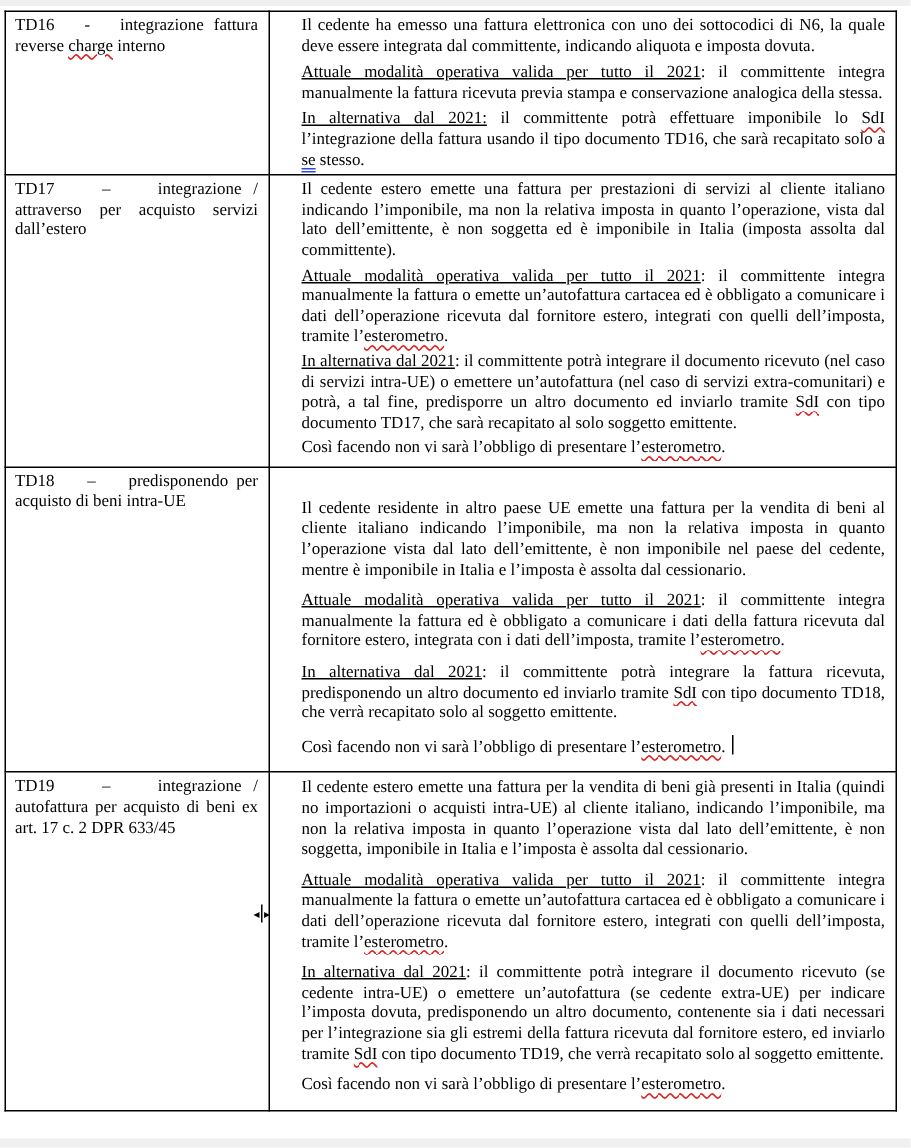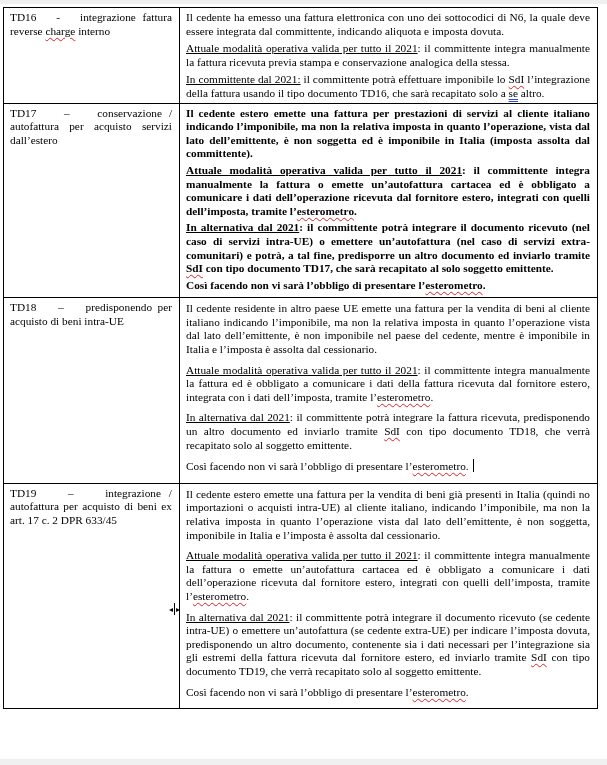--- a/index.html
+++ b/index.html
@@ -31,41 +31,41 @@
     font-size: 11.3px;
     line-height: 13.6px;
   }
   table.doc-table td {
     border: 1px solid #000;
     vertical-align: top;
     padding: 3px 7px 2px 6px;
   }
   td.code-cell { width: 162px; text-align: justify; text-align-last: left; margin-left: 22px; }
   td.desc-cell { text-align: justify; }
-  .para { margin: 0 0 4px 0; }
+  .para { margin: 0 0 4px 15px; }
   .para:last-child { margin-bottom: 0; }
   .u { text-decoration: underline; text-underline-offset: 1px; }
   .sp {
     text-decoration: underline wavy #d22;
     text-decoration-thickness: 1px;
     text-underline-offset: 2px;
   }
   .sp-blue {
     text-decoration: underline double #2b4bd8;
     text-underline-offset: 2px;
   }
   .cursor {
     display: inline-block; width: 1px; height: 13px; background: #000;
     vertical-align: -2px; margin-left: 4px;
   }
-  .row-td17 .desc-cell .para { margin-bottom: 3px; font-weight: bold; }
+  .row-td17 .desc-cell .para { margin-bottom: 3px; }
   .row-td18 .desc-cell .para { margin-bottom: 7px; }
   .row-td19 .desc-cell .para { margin-bottom: 7px; }
   .row-td19 .desc-cell { padding-top: 4px; }
-  .row-td18 .desc-cell { padding-top: 4px; }
+  .row-td18 .desc-cell { padding-top: 21px; }
   .move-handle {
     position: absolute; left: 169px; top: 603px;
     font-family: "DejaVu Sans", sans-serif; font-size: 8px; line-height: 10px;
     color: #000;
   }
   .move-handle .bar {
     display: inline-block; width: 1px; height: 12px; background: #000;
     vertical-align: -3px; margin: 0 1px;
   }
 </style>
@@ -78,29 +78,29 @@
 
       <tr class="row-td16">
         <td class="code-cell">
           <span>TD16</span>&nbsp;&nbsp;
           <span>-</span>&nbsp;&nbsp;
           <span>integrazione fattura reverse </span><span class="sp">charge</span><span> interno</span>
         </td>
         <td class="desc-cell">
           <p class="para"><span>Il cedente ha emesso una fattura elettronica con uno dei sottocodici di N6, la quale deve essere integrata dal committente, indicando aliquota e imposta dovuta.</span></p>
           <p class="para"><span class="u">Attuale modalità operativa valida per tutto il 2021</span><span>: il committente integra manualmente la fattura ricevuta previa stampa e conservazione analogica della stessa.</span></p>
-          <p class="para"><span class="u">In committente dal 2021:</span><span> il committente potrà effettuare imponibile lo </span><span class="sp">SdI</span><span> l’integrazione della fattura usando il tipo documento TD16, che sarà recapitato solo a </span><span class="sp-blue">se</span><span> altro.</span></p>
+          <p class="para"><span class="u">In alternativa dal 2021:</span><span> il committente potrà effettuare imponibile lo </span><span class="sp">SdI</span><span> l’integrazione della fattura usando il tipo documento TD16, che sarà recapitato solo a </span><span class="sp-blue">se</span><span> stesso.</span></p>
         </td>
       </tr>
 
       <tr class="row-td17">
         <td class="code-cell">
           <span>TD17</span>&nbsp;&nbsp;&nbsp;
           <span>–</span>&nbsp;&nbsp;&nbsp;
-          <span>conservazione / autofattura per acquisto servizi dall’estero</span>
+          <span>integrazione / attraverso per acquisto servizi dall’estero</span>
         </td>
         <td class="desc-cell">
           <p class="para"><span>Il cedente estero emette una fattura per prestazioni di servizi al cliente italiano indicando l’imponibile, ma non la relativa imposta in quanto l’operazione, vista dal lato dell’emittente, è non soggetta ed è imponibile in Italia (imposta assolta dal committente).</span></p>
           <p class="para"><span class="u">Attuale modalità operativa valida per tutto il 2021</span><span>: il committente integra manualmente la fattura o emette un’autofattura cartacea ed è obbligato a comunicare i dati dell’operazione ricevuta dal fornitore estero, integrati con quelli dell’imposta, tramite l’</span><span class="sp">esterometro</span><span>.</span></p>
           <p class="para"><span class="u">In alternativa dal 2021</span><span>: il committente potrà integrare il documento ricevuto (nel caso di servizi intra-UE) o emettere un’autofattura (nel caso di servizi extra-comunitari) e potrà, a tal fine, predisporre un altro documento ed inviarlo tramite </span><span class="sp">SdI</span><span> con tipo documento TD17, che sarà recapitato al solo soggetto emittente.</span></p>
           <p class="para"><span>Così facendo non vi sarà l’obbligo di presentare l’</span><span class="sp">esterometro</span><span>.</span></p>
         </td>
       </tr>
 
       <tr class="row-td18">

